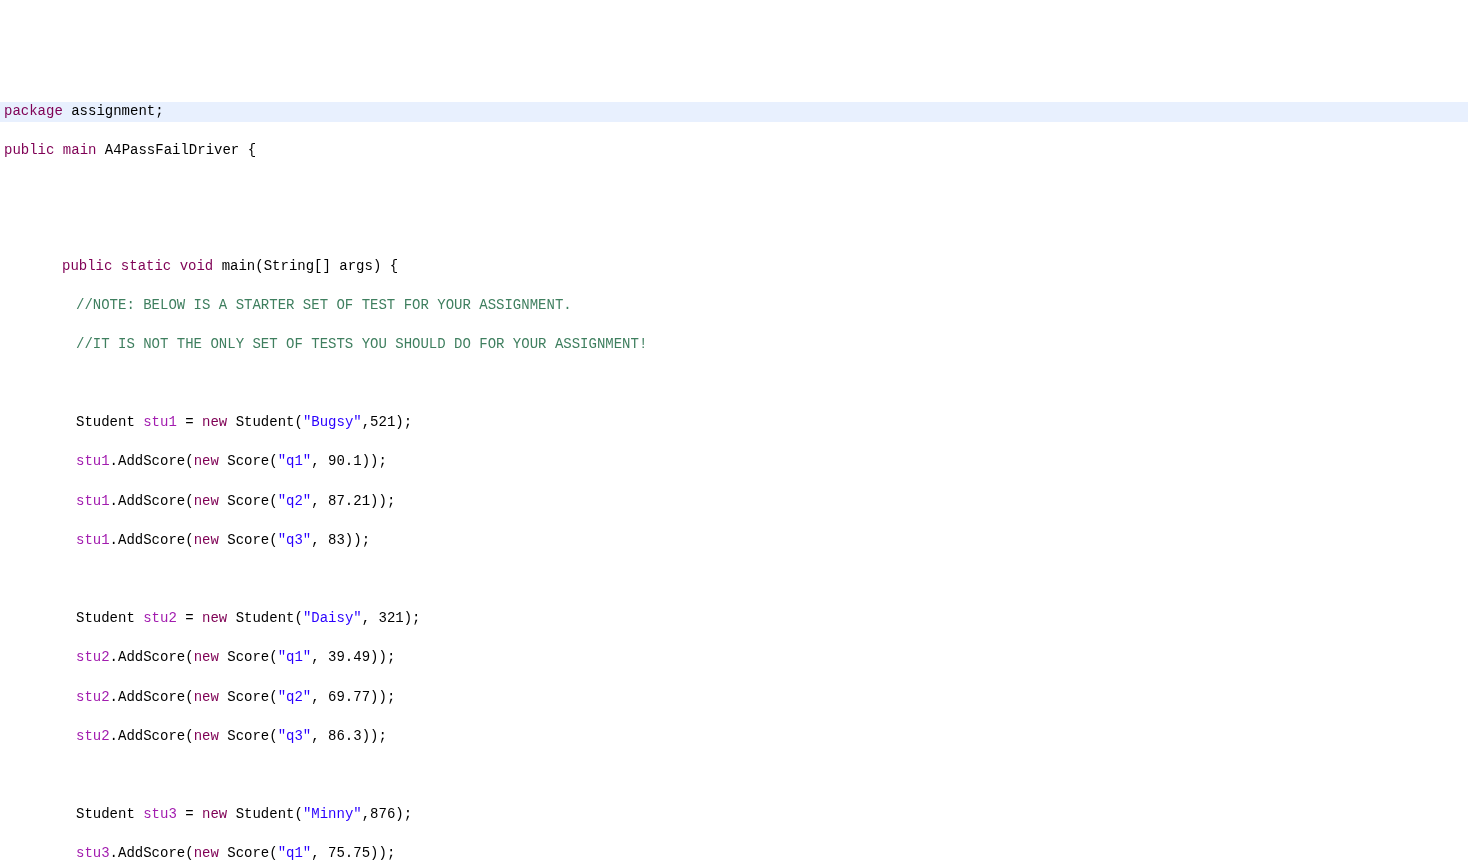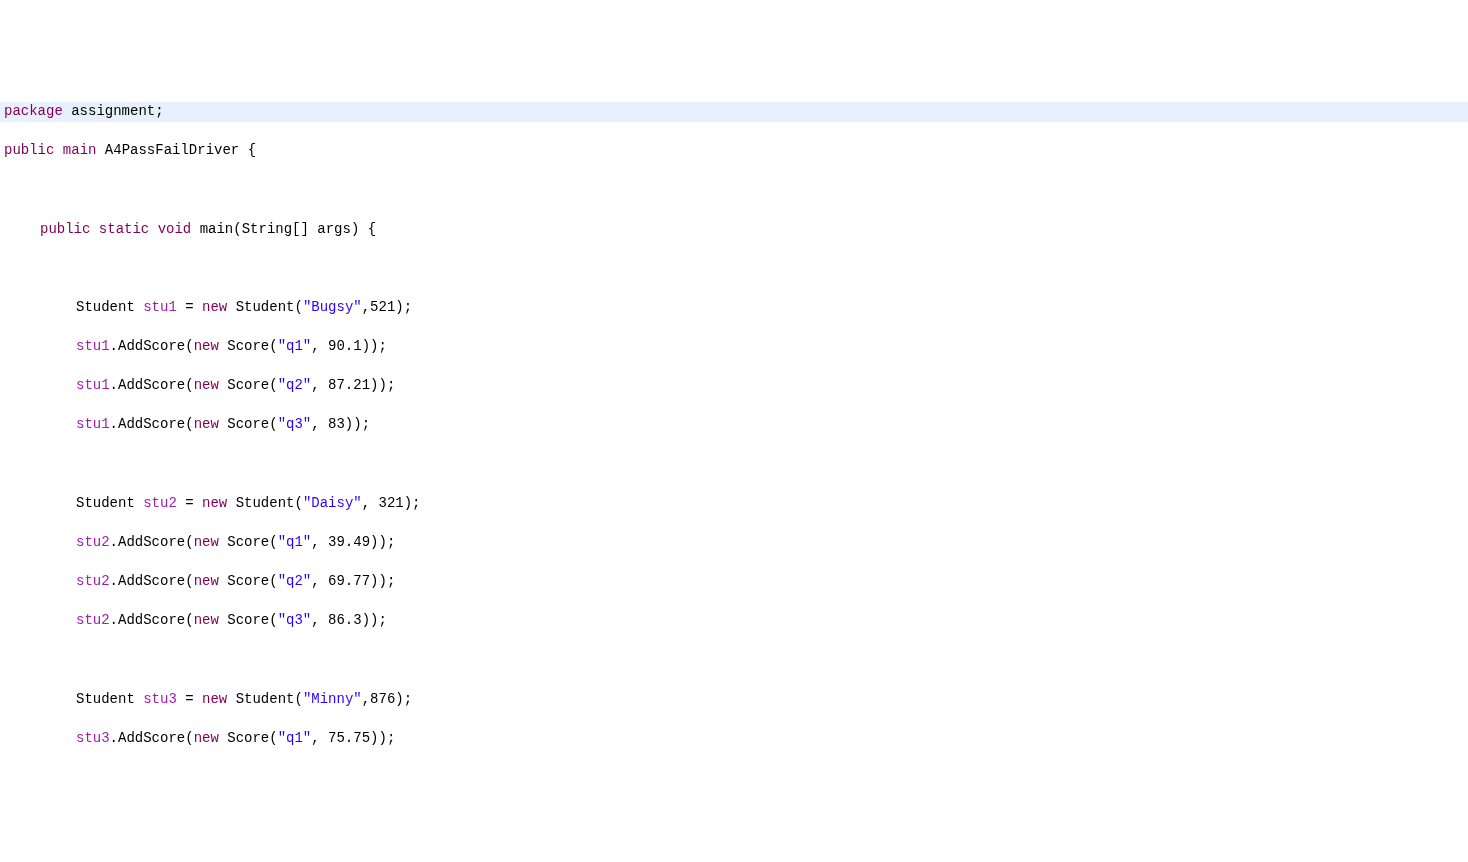--- a/index.html
+++ b/index.html
@@ -18,33 +18,35 @@
   .highlight-line {
     background: #e8f0fe;
     display: block;
     width: 100%;
   }
   .kw { color: #7f0055; font-weight: normal; }
   .comment { color: #3f7f5f; }
   .string { color: #2a00ff; }
   .var { color: #a21caf; }
   .line { display: block; padding-left: 4px; }
-  .indent1 { padding-left: 40px; }
+  .indent1 { padding-left: 62px; margin-top: 37px; }
   .indent2 { padding-left: 76px; }
 </style>
 </head>
 <body>
 
 
 
 <div class="code-container">
 <span class="line highlight-line"><span class="kw">package</span><span> assignment;</span></span>
 <span class="line"><span class="kw">public</span> <span class="kw">main</span><span> A4PassFailDriver {</span></span>
 <span class="line"> </span>
 <span class="line indent1"><span class="kw">public</span> <span class="kw">static</span> <span class="kw">void</span><span> main(String[] args) {</span></span>
+<span class="line indent2"><span class="comment">//NOTE: BELOW IS A STARTER SET OF TEST FOR YOUR ASSIGNMENT.</span></span>
+<span class="line indent2"><span class="comment">//IT IS NOT THE ONLY SET OF TESTS YOU SHOULD DO FOR YOUR ASSIGNMENT!</span></span>
 <span class="line"> </span>
 <span class="line indent2"><span>Student </span><span class="var">stu1</span><span> = </span><span class="kw">new</span><span> Student(</span><span class="string">"Bugsy"</span><span>,521);</span></span>
 <span class="line indent2"><span class="var">stu1</span><span>.AddScore(</span><span class="kw">new</span><span> Score(</span><span class="string">"q1"</span><span>, 90.1));</span></span>
 <span class="line indent2"><span class="var">stu1</span><span>.AddScore(</span><span class="kw">new</span><span> Score(</span><span class="string">"q2"</span><span>, 87.21));</span></span>
 <span class="line indent2"><span class="var">stu1</span><span>.AddScore(</span><span class="kw">new</span><span> Score(</span><span class="string">"q3"</span><span>, 83));</span></span>
 <span class="line"> </span>
 <span class="line indent2"><span>Student </span><span class="var">stu2</span><span> = </span><span class="kw">new</span><span> Student(</span><span class="string">"Daisy"</span><span>, 321);</span></span>
 <span class="line indent2"><span class="var">stu2</span><span>.AddScore(</span><span class="kw">new</span><span> Score(</span><span class="string">"q1"</span><span>, 39.49));</span></span>
 <span class="line indent2"><span class="var">stu2</span><span>.AddScore(</span><span class="kw">new</span><span> Score(</span><span class="string">"q2"</span><span>, 69.77));</span></span>
 <span class="line indent2"><span class="var">stu2</span><span>.AddScore(</span><span class="kw">new</span><span> Score(</span><span class="string">"q3"</span><span>, 86.3));</span></span>

